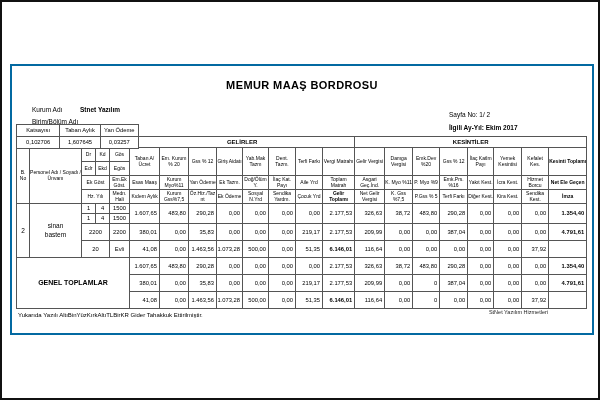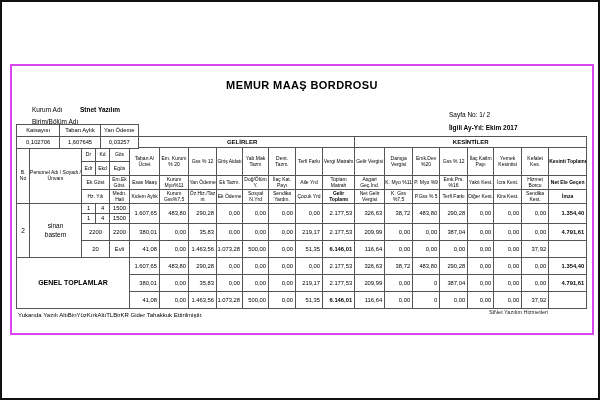--- a/index.html
+++ b/index.html
@@ -1,17 +1,17 @@
 <!DOCTYPE html>
 <html><head>
 <meta charset="utf-8">
 <style>
   html,body { margin:0; padding:0; background:#fff; font-family:"Liberation Sans", sans-serif; color:#000; }
   .canvas { position:relative; width:600px; height:400px; box-sizing:border-box; border:2px solid #111; background:#fff; overflow:hidden; }
-  .doc { position:absolute; left:8px; top:62px; width:584px; height:271px; box-sizing:border-box; border:2px solid #d946ef; background:#fff; }
+  .doc { position:absolute; left:8px; top:62px; width:584px; height:271px; box-sizing:border-box; border:2px solid #0369a1; background:#fff; }
   .title { position:absolute; top:13px; left:0; width:100%; text-align:center; font-size:11px; font-weight:bold; letter-spacing:.4px; }
   .lbl { position:absolute; font-size:6.5px; white-space:nowrap; }
   .bold { font-weight:bold; }
   table { border-collapse:collapse; table-layout:fixed; background:#fff; }
   td { border:1px solid #555; padding:0; font-size:5px; line-height:1.12; text-align:center; vertical-align:middle; overflow:hidden; word-wrap:break-word; }
   .coeff { position:absolute; left:4px; top:58px; width:123px; z-index:2; }
   .coeff td { font-size:5.8px; height:11px; background:#fff; }
   .main { position:absolute; left:4px; top:70px; width:571px; z-index:1; }
   tr.rh11 { height:11px; } tr.rh14 { height:14px; } tr.rh10 { height:10px; } tr.rh17 { height:17px; }
   .nb { border:none; }

